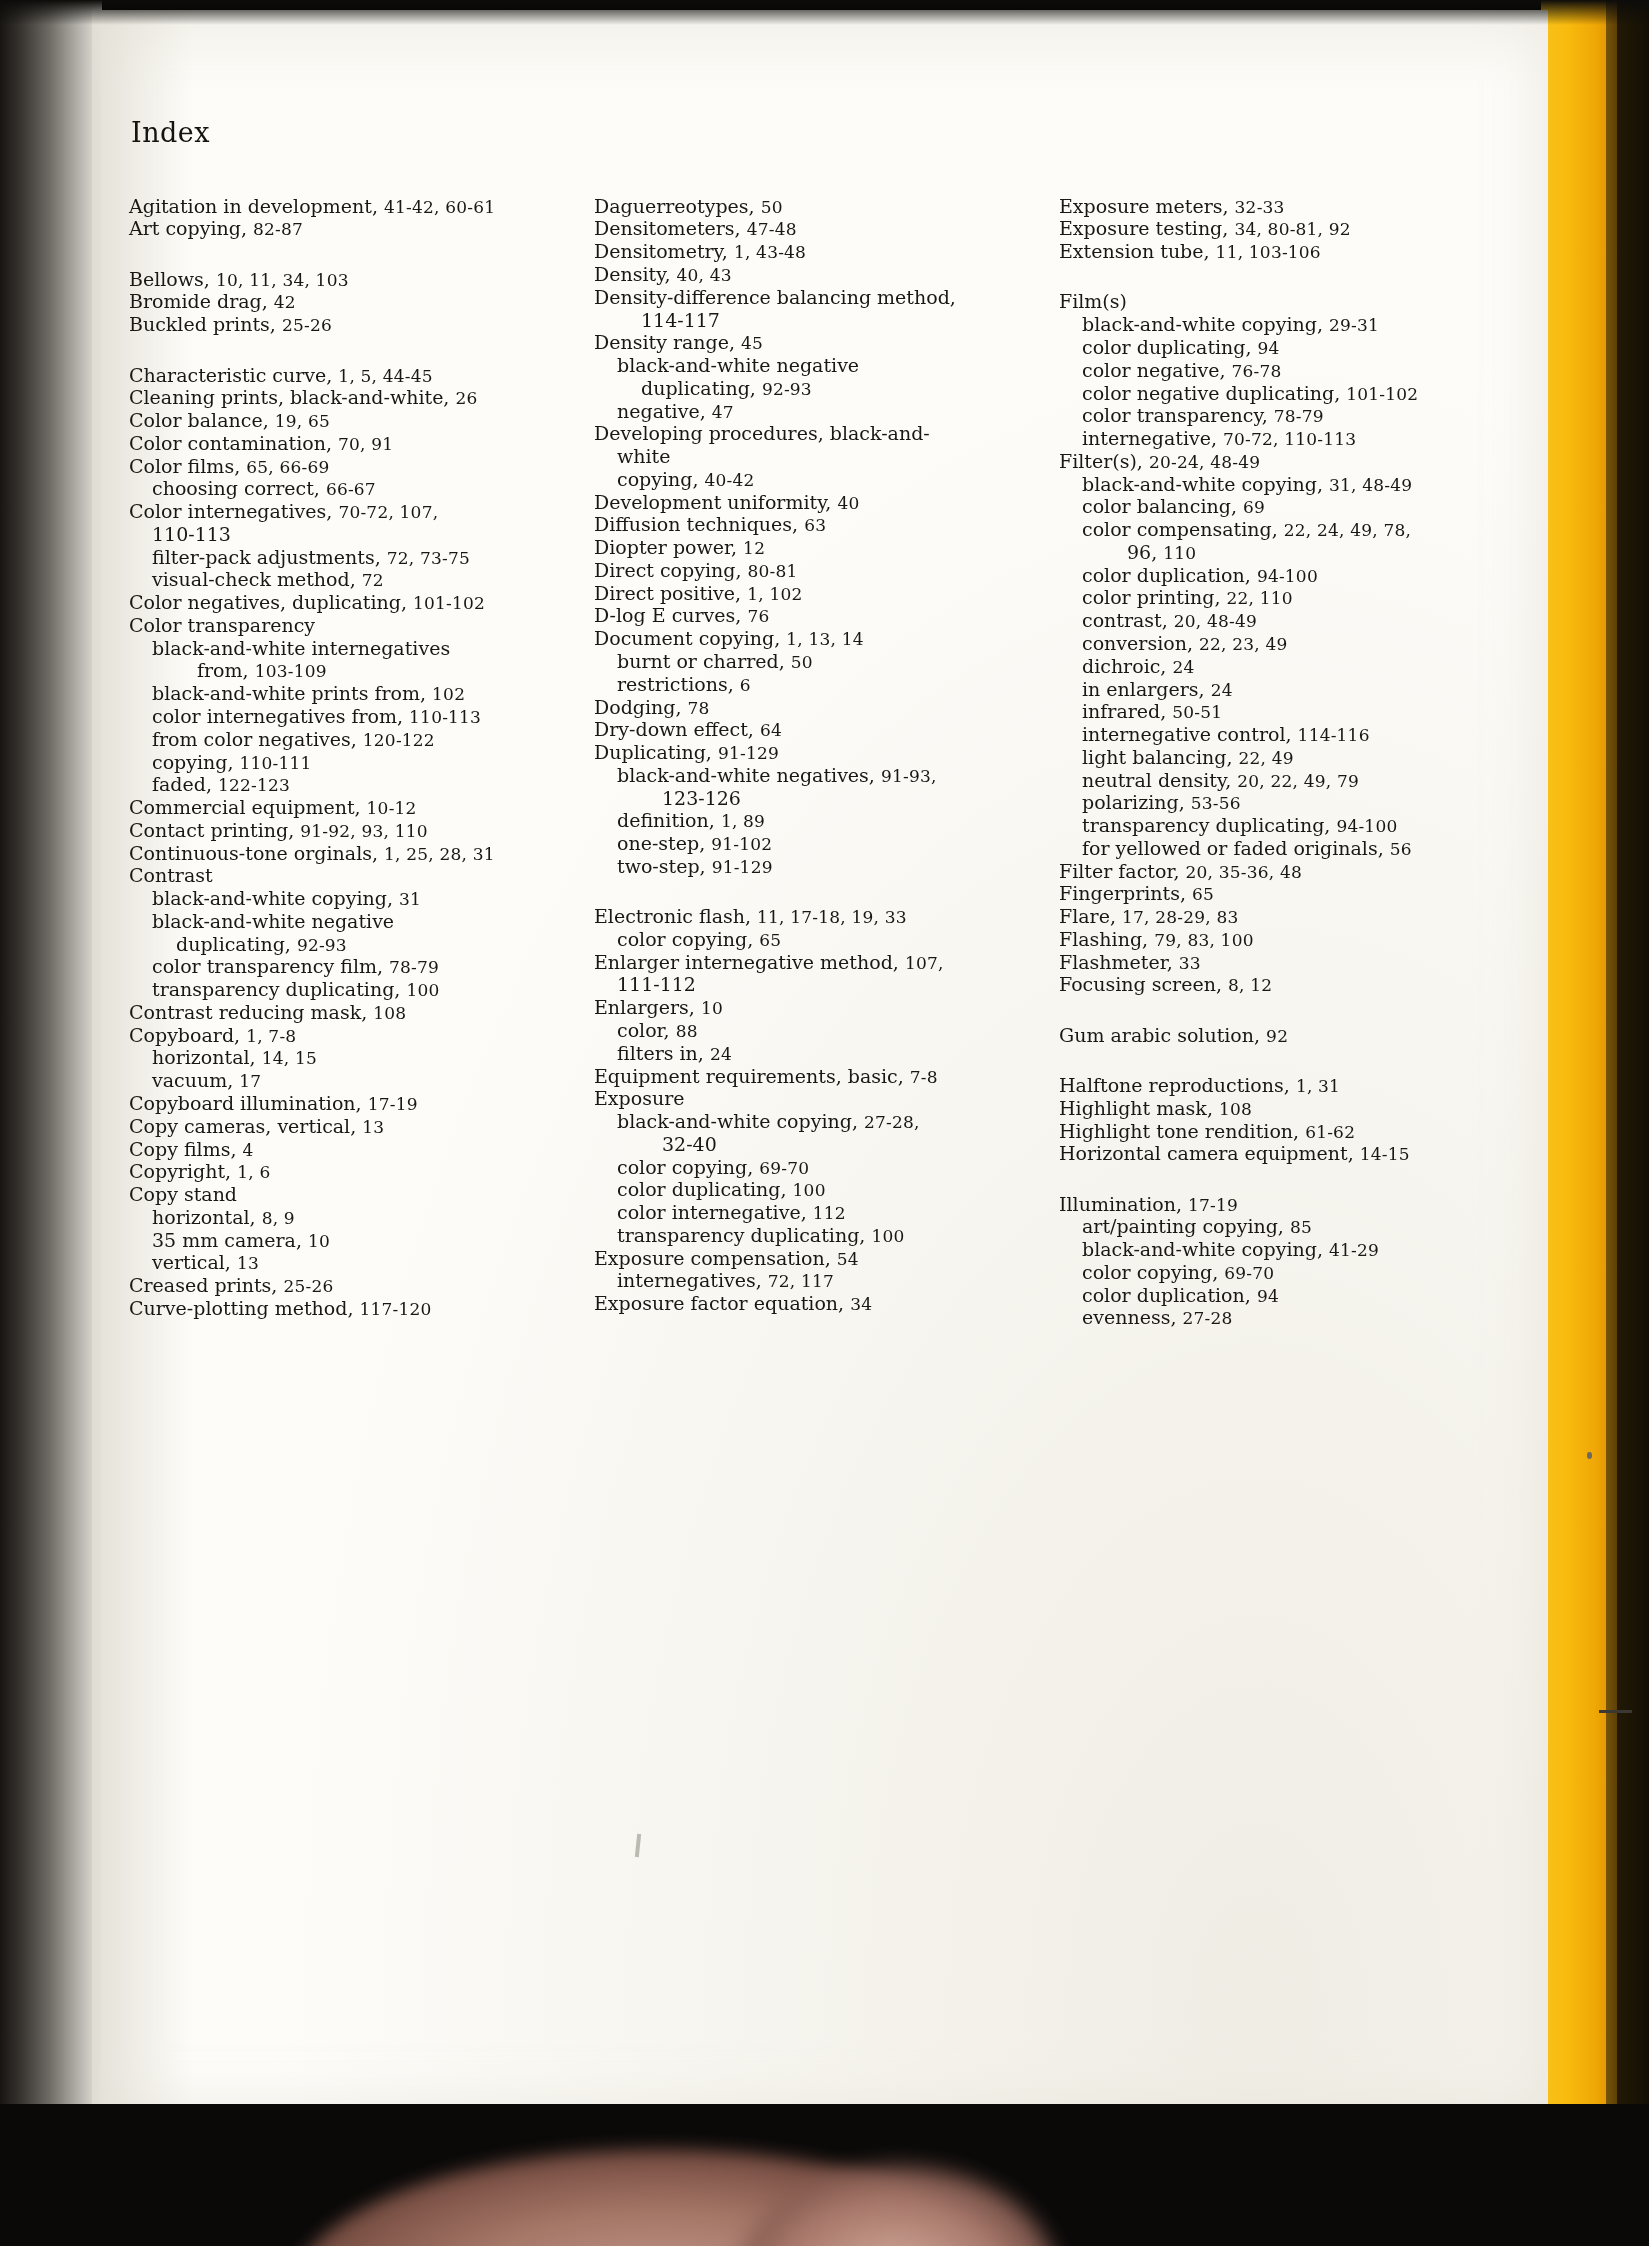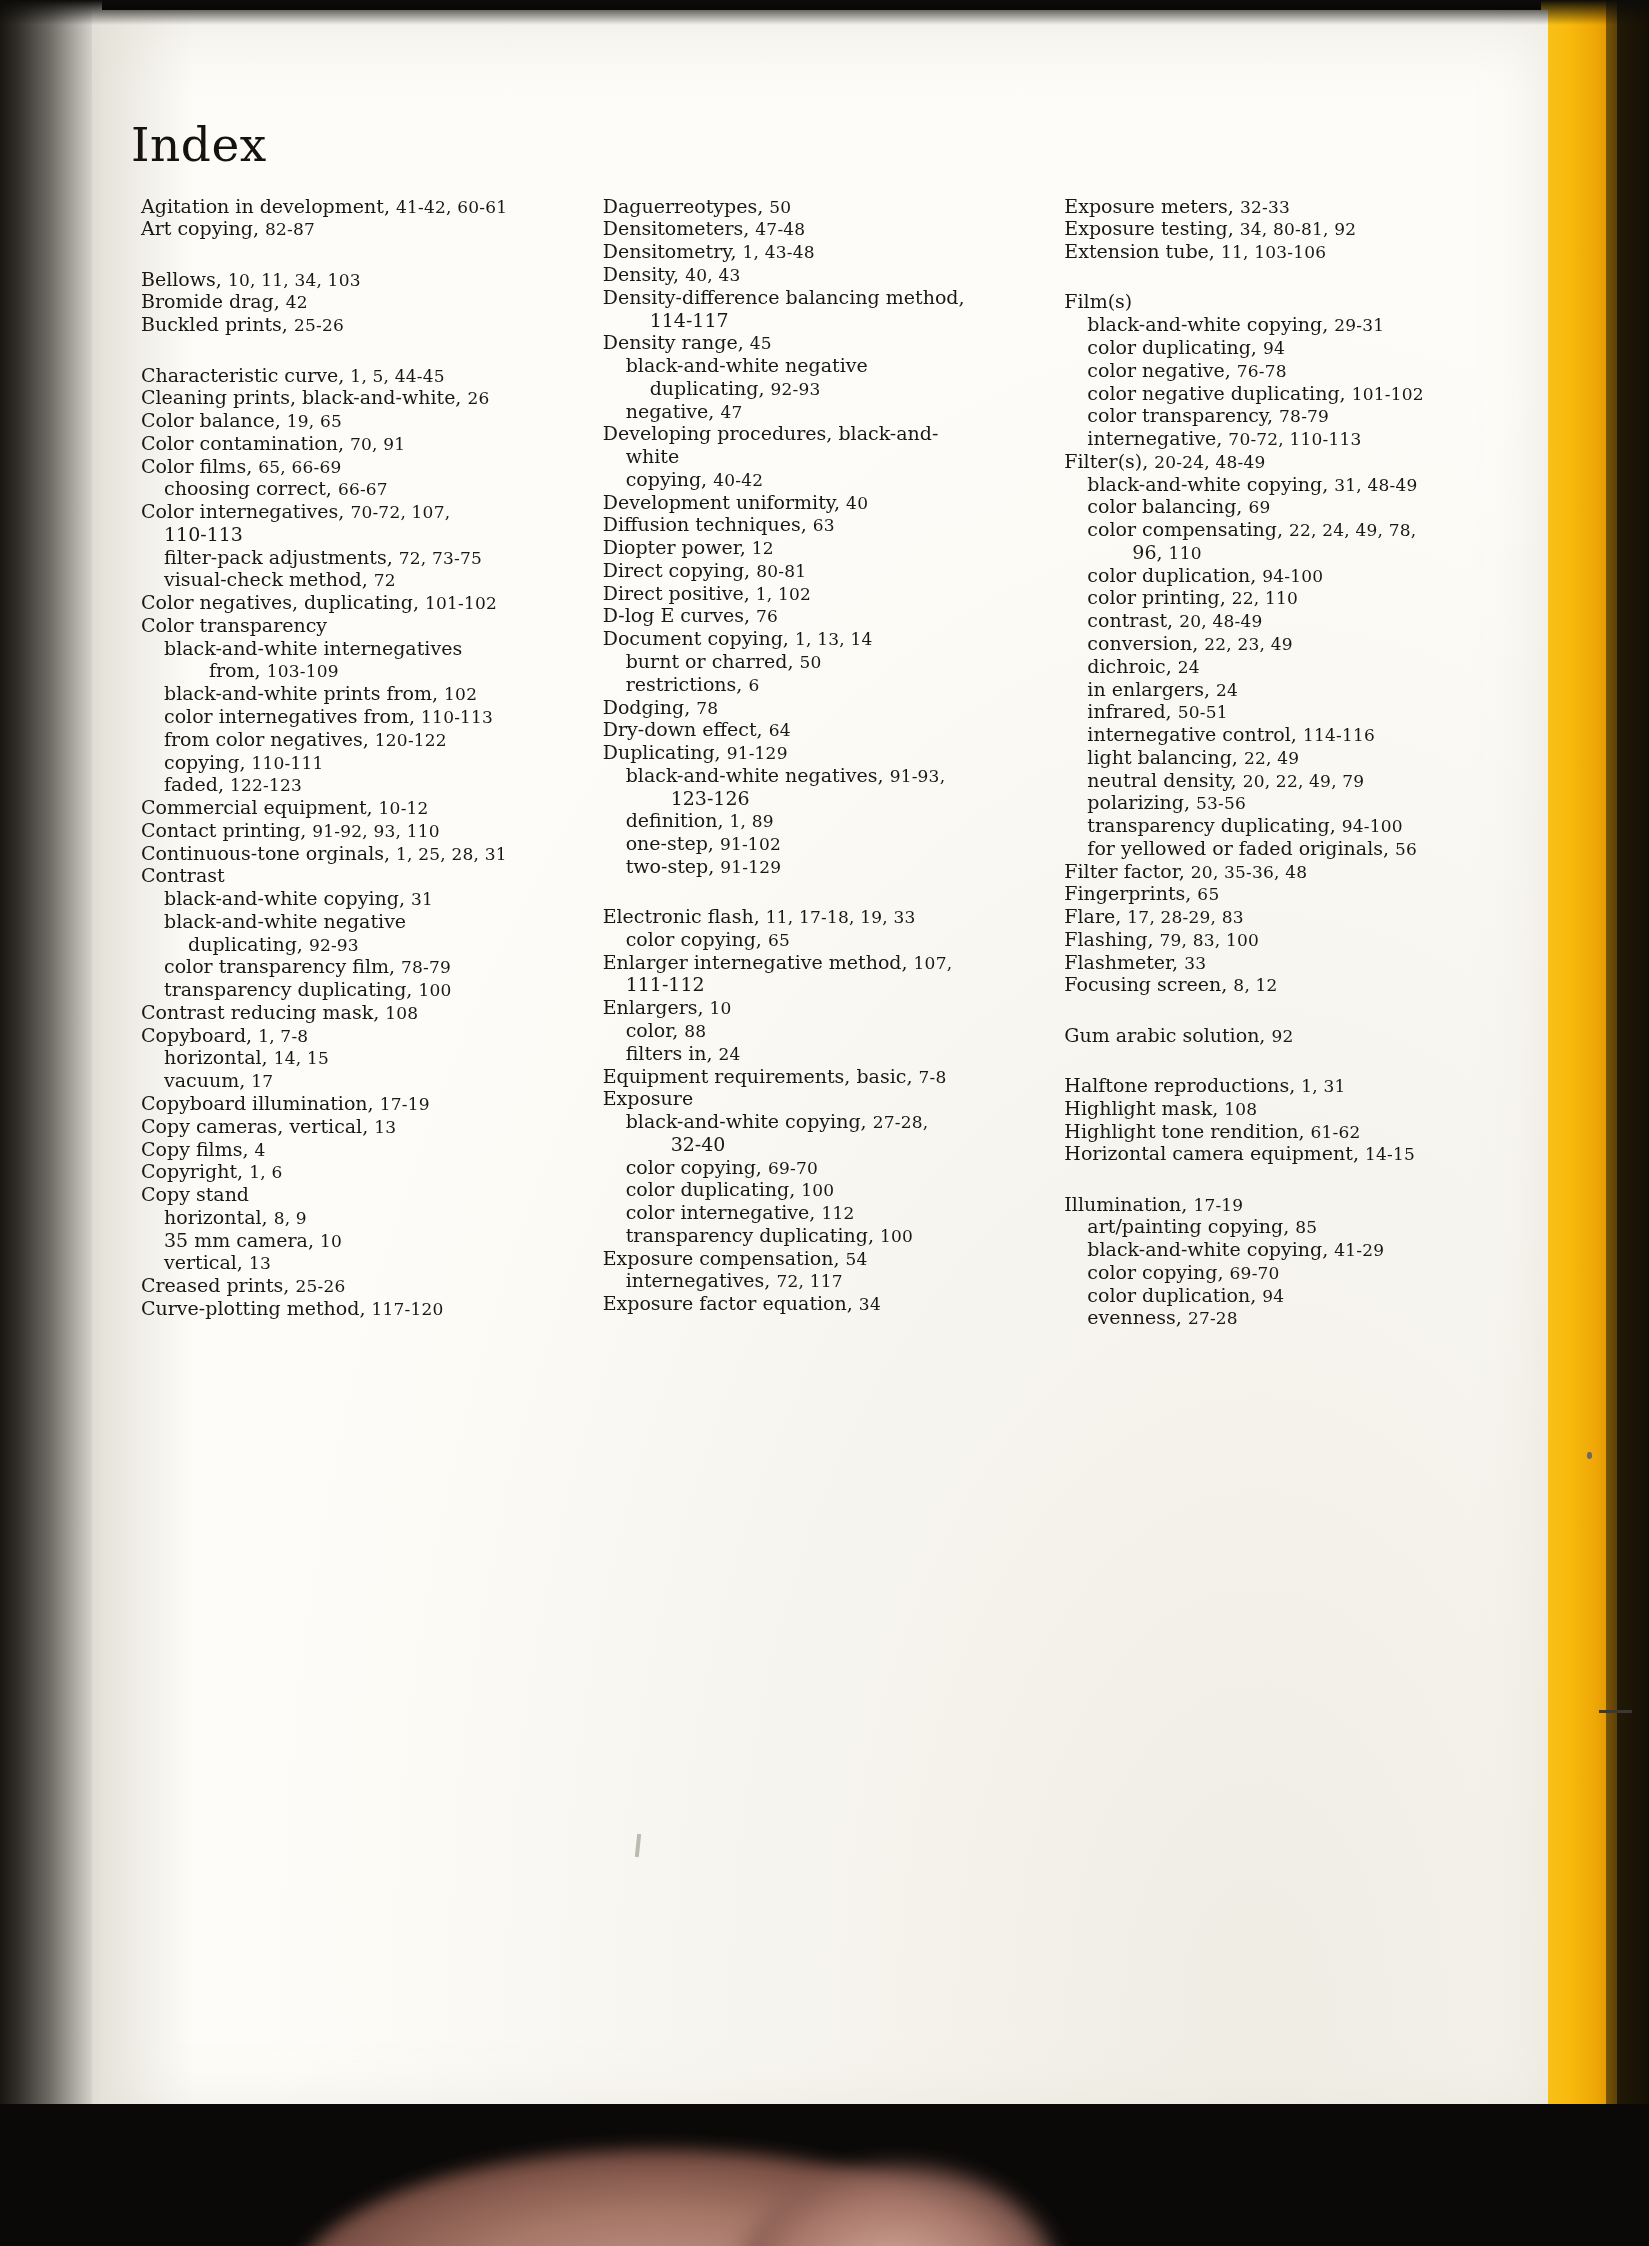--- a/index.html
+++ b/index.html
@@ -117,34 +117,33 @@
 
   
   #content {
     position: absolute;
     left: 92px; top: 9.7px;
     width: 1456px; height: 2106px;
   }
   .page-title {
     position: absolute;
     left: 39px; top: 107px;
-    font-size: 47px;
+    font-size: 27px;
     letter-spacing: 0.5px;
     color: #16130f;
   }
   .columns {
     position: absolute;
     left: 37px; top: 186px;
     width: 1378px;
     display: flex;
     gap: 0;
   }
   .col {
     width: 446px;
-    margin-left: 12px;
   }
   .col + .col { margin-left: 19px; }
 
   .group { margin-bottom: 29px; }
   .group:last-child { margin-bottom: 0; }
 
   .entry {
     font-size: 19px;
     line-height: 1.12;
     color: #1a1714;

